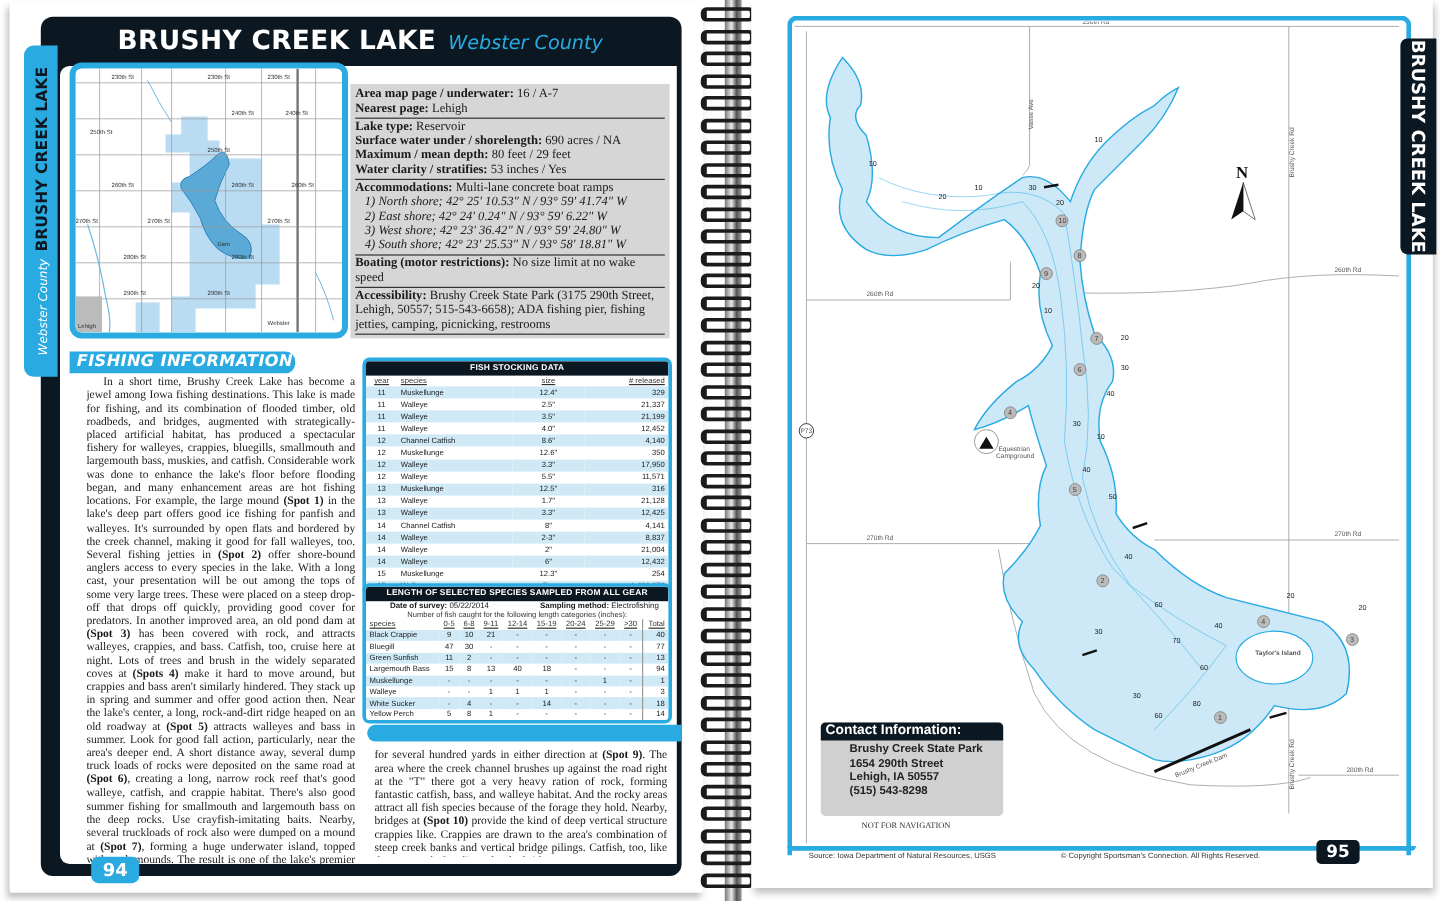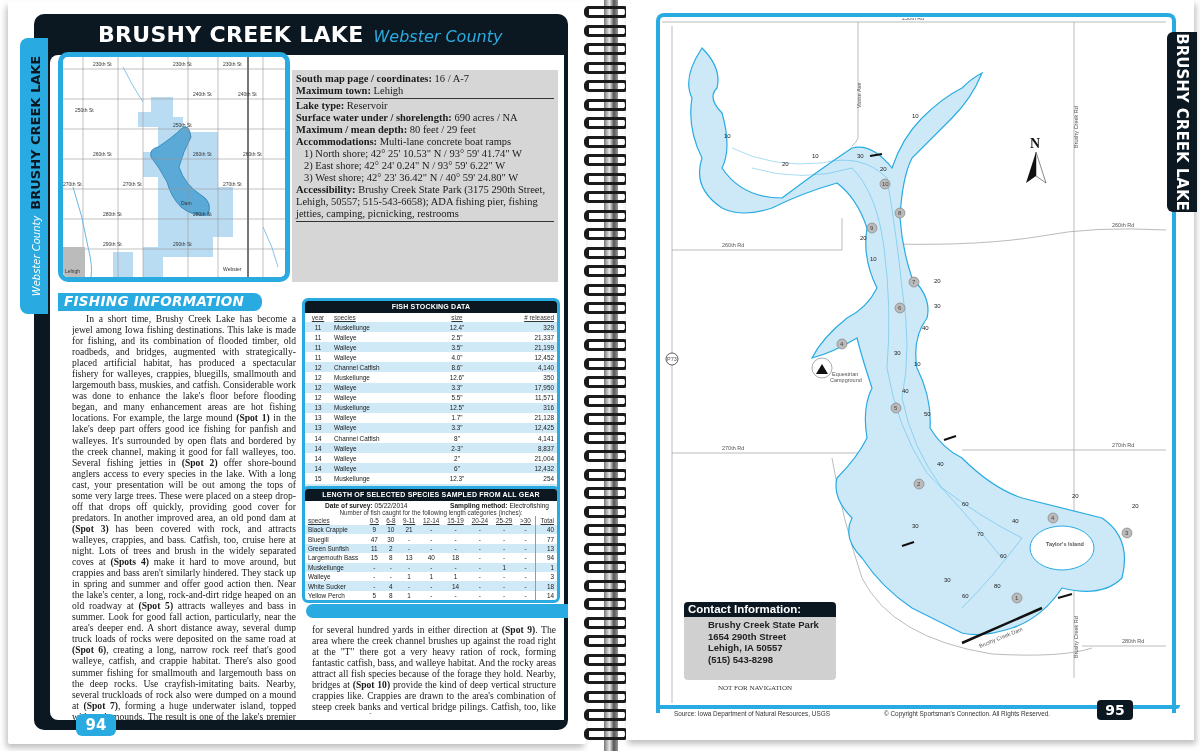--- a/index.html
+++ b/index.html
@@ -28,24 +28,24 @@
   
   .locator { position: absolute; left: 58px; top: 52px; width: 232px; height: 230px; border: 5px solid #29abe2; border-radius: 10px; background: #ffffff; overflow: hidden; }
   .locator svg { width: 100%; height: 100%; display: block; }
   .locator .lbl { font-family: "Liberation Sans", sans-serif; font-size: 5px; fill: #333; }
 
   
   .info-box { position: absolute; left: 292px; top: 70px; width: 266px; height: 212px; background: #d6d6d6; padding: 3px 4px 0 4px; font-size: 10.5px; line-height: 12px; }
   .info-row { border-bottom: 0; }
   .info-row.rule { border-bottom: 1px solid #333; padding-bottom: 1px; margin-bottom: 1px; }
   .info-row b { font-weight: bold; }
-  .info-row.indent { padding-left: 8px; }
-
-  
-  .section-pill { position: absolute; left: 58px; top: 293px; width: 204px; height: 18px; background: #29abe2; border-radius: 0 8px 8px 0; }
+  .info-row.indent { padding-left: 8px; font-style: italic; }
+
+  
+  .section-pill { position: absolute; left: 58px; top: 293px; width: 188px; height: 18px; background: #29abe2; border-radius: 0 8px 8px 0; }
   .section-pill span { position: absolute; left: 6px; top: 0px; font-family: "DejaVu Sans", sans-serif; font-weight: bold; font-style: italic; font-size: 13.5px; color: #ffffff; letter-spacing: 0.3px; }
 
   .body-text { font-size: 9.6px; line-height: 11.05px; text-align: justify; color: #1a1a1a; }
   .body-text b { font-weight: bold; }
   .col1 { position: absolute; left: 72px; top: 313px; width: 224px; height: 410px; text-indent: 14px; overflow: hidden; }
   .col2 { position: absolute; left: 312px; top: 624px; width: 244px; height: 90px; overflow: hidden; }
 
   .bottom-pill { position: absolute; left: 306px; top: 604px; width: 262px; height: 14px; background: #29abe2; border-radius: 8px 0 0 8px; }
   .page-num-left { position: absolute; left: 76px; top: 714px; width: 40px; height: 22px; background: #29abe2; border-radius: 6px; color: #fff; font-family: "DejaVu Sans", sans-serif; font-weight: bold; font-size: 15px; text-align: center; line-height: 22px; }
 
@@ -153,29 +153,32 @@
       <text class="lbl" x="130" y="159">280th St</text>
     <text class="lbl" x="40" y="189">290th St</text>
       <text class="lbl" x="110" y="189">290th St</text>
     <text class="lbl" x="118" y="148">Dam</text>
     <text class="lbl" x="2" y="216">Lehigh</text>
     <text class="lbl" x="160" y="214">Webster</text>
   </svg>
 </div>
 
 <div class="info-box">
-  <div class="info-row"><b>South map page / coordinates:</b> <span>16 / A-7</span></div>
-  <div class="info-row rule"><b>Maximum town:</b> <span>Lehigh</span></div>
+  <div class="info-row"><b>Area map page / underwater:</b> <span>16 / A-7</span></div>
+  <div class="info-row rule"><b>Nearest page:</b> <span>Lehigh</span></div>
   <div class="info-row"><b>Lake type:</b> <span>Reservoir</span></div>
   <div class="info-row"><b>Surface water under / shorelength:</b> <span>690 acres / NA</span></div>
   <div class="info-row"><b>Maximum / mean depth:</b> <span>80 feet / 29 feet</span></div>
+  <div class="info-row rule"><b>Water clarity / stratifies:</b> <span>53 inches / Yes</span></div>
   <div class="info-row"><b>Accommodations:</b> <span>Multi-lane concrete boat ramps</span></div>
   <div class="info-row indent">1) North shore; 42° 25' 10.53" N / 93° 59' 41.74" W</div>
   <div class="info-row indent">2) East shore; 42° 24' 0.24" N / 93° 59' 6.22" W</div>
-  <div class="info-row indent">3) West shore; 42° 23' 36.42" N / 40° 59' 24.80" W</div>
+  <div class="info-row indent">3) West shore; 42° 23' 36.42" N / 93° 59' 24.80" W</div>
+  <div class="info-row indent rule">4) South shore; 42° 23' 25.53" N / 93° 58' 18.81" W</div>
+  <div class="info-row rule"><b>Boating (motor restrictions):</b> <span>No size limit at no wake speed</span></div>
   <div class="info-row rule"><b>Accessibility:</b> <span>Brushy Creek State Park (3175 290th Street, Lehigh, 50557; 515-543-6658); ADA fishing pier, fishing jetties, camping, picnicking, restrooms</span></div>
 </div>
 
 <div class="section-pill">
   <span>FISHING INFORMATION</span>
 </div>
 
 <div class="body-text col1" id="col1">In a short time, Brushy Creek Lake has become a jewel among Iowa fishing destinations. This lake is made for fishing, and its combination of flooded timber, old roadbeds, and bridges, augmented with strategically-placed artificial habitat, has produced a spectacular fishery for walleyes, crappies, bluegills, smallmouth and largemouth bass, muskies, and catfish. Considerable work was done to enhance the lake's floor before flooding began, and many enhancement areas are hot fishing locations. For example, the large mound <b>(Spot 1)</b> in the lake's deep part offers good ice fishing for panfish and walleyes. It's surrounded by open flats and bordered by the creek channel, making it good for fall walleyes, too. Several fishing jetties in <b>(Spot 2)</b> offer shore-bound anglers access to every species in the lake. With a long cast, your presentation will be out among the tops of some very large trees. These were placed on a steep drop-off that drops off quickly, providing good cover for predators. In another improved area, an old pond dam at <b>(Spot 3)</b> has been covered with rock, and attracts walleyes, crappies, and bass. Catfish, too, cruise here at night. Lots of trees and brush in the widely separated coves at <b>(Spots 4)</b> make it hard to move around, but crappies and bass aren't similarly hindered. They stack up in spring and summer and offer good action then. Near the lake's center, a long, rock-and-dirt ridge heaped on an old roadway at <b>(Spot 5)</b> attracts walleyes and bass in summer. Look for good fall action, particularly, near the area's deeper end. A short distance away, several dump truck loads of rocks were deposited on the same road at <b>(Spot 6)</b>, creating a long, narrow rock reef that's good walleye, catfish, and crappie habitat. There's also good summer fishing for smallmouth and largemouth bass on the deep rocks. Use crayfish-imitating baits. Nearby, several truckloads of rock also were dumped on a mound at <b>(Spot 7)</b>, forming a huge underwater island, topped with rock mounds. The result is one of the lake's premier summer walleye spots. Virtually every other fish species, too, can be caught there at some time. In  there's gravel and sand bottom with scattered piles of rock, providing a spawning area for walleyes and bass, and you can find 'eyes and bass there in spring. Troll crankbaits or jig or drift a Lindy rig. The area is snaggy but worth the effort. Near the island, an old roadbed has been heaped with rocks</div>
 
 <div class="tbl-frame">

